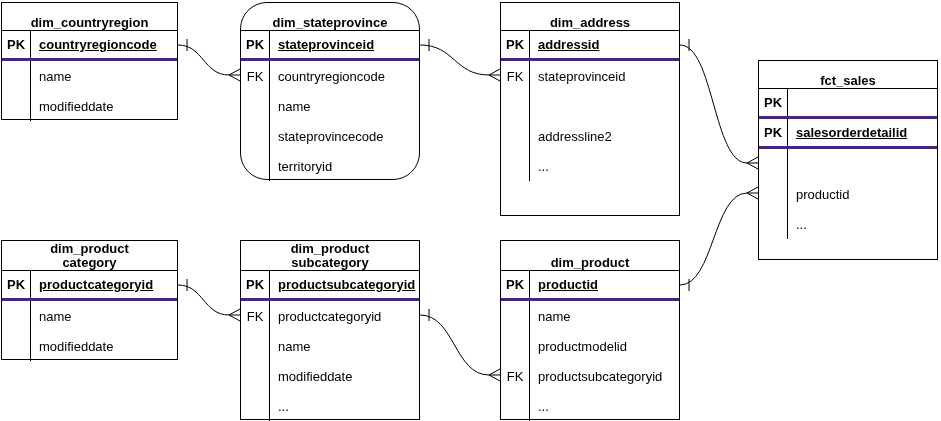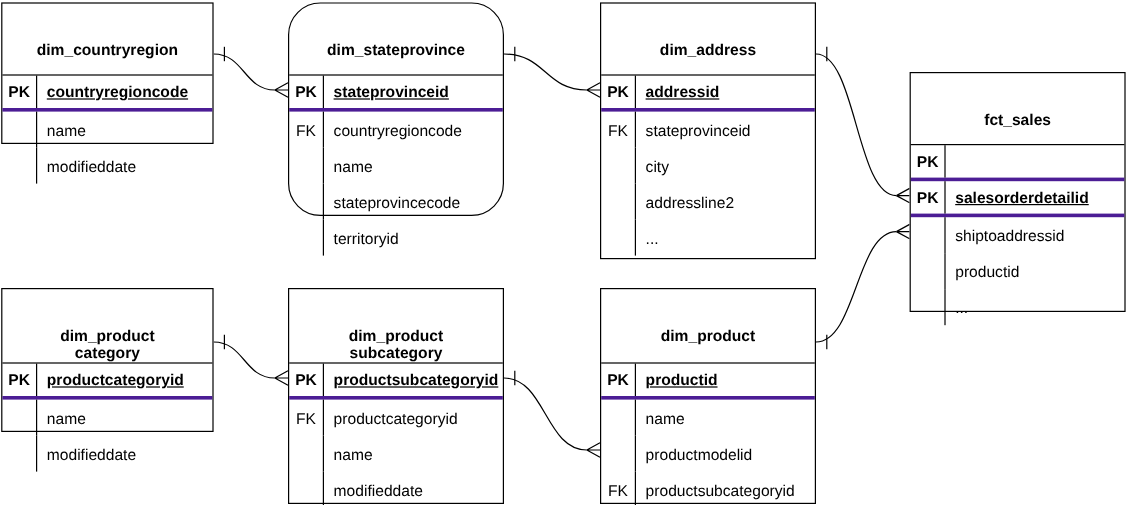--- a/index.html
+++ b/index.html
@@ -30,29 +30,28 @@
   }
   .entity {
     position: absolute;
     background: #ffffff;
     border: 1px solid #000000;
     box-sizing: border-box;
   }
   .entity-title {
     display: flex;
     flex-direction: column;
-    justify-content: flex-start;
+    justify-content: flex-end;
     align-items: center;
     text-align: center;
     font-weight: bold;
     font-size: 13px;
     line-height: 14px;
     border-bottom: 1px solid #000000;
     box-sizing: border-box;
-    margin-top: 32px;
   }
   .entity-row {
     display: flex;
     height: 30px;
     box-sizing: border-box;
   }
   .entity-row.pk-row {
     border-bottom: 3px solid #4c1d95;
   }
   .key-cell {
@@ -161,21 +160,20 @@
         <div class="entity-row pk-row">
           <div class="key-cell pk-key">PK</div>
           <div class="field-cell pk-field">addressid</div>
         </div>
         <div class="entity-row">
           <div class="key-cell">FK</div>
           <div class="field-cell">stateprovinceid</div>
         </div>
         <div class="entity-row">
           <div class="key-cell"></div>
-          <div class="field-cell">city</div>
         </div>
         <div class="entity-row">
           <div class="key-cell"></div>
           <div class="field-cell">addressline2</div>
         </div>
         <div class="entity-row">
           <div class="key-cell"></div>
           <div class="field-cell">...</div>
         </div>
       </div>
@@ -185,21 +183,20 @@
         </div>
         <div class="entity-row pk-row">
           <div class="key-cell pk-key">PK</div>
         </div>
         <div class="entity-row pk-row">
           <div class="key-cell pk-key">PK</div>
           <div class="field-cell pk-field">salesorderdetailid</div>
         </div>
         <div class="entity-row">
           <div class="key-cell"></div>
-          <div class="field-cell">shiptoaddressid</div>
         </div>
         <div class="entity-row">
           <div class="key-cell"></div>
           <div class="field-cell">productid</div>
         </div>
         <div class="entity-row">
           <div class="key-cell"></div>
           <div class="field-cell">...</div>
         </div>
       </div>

